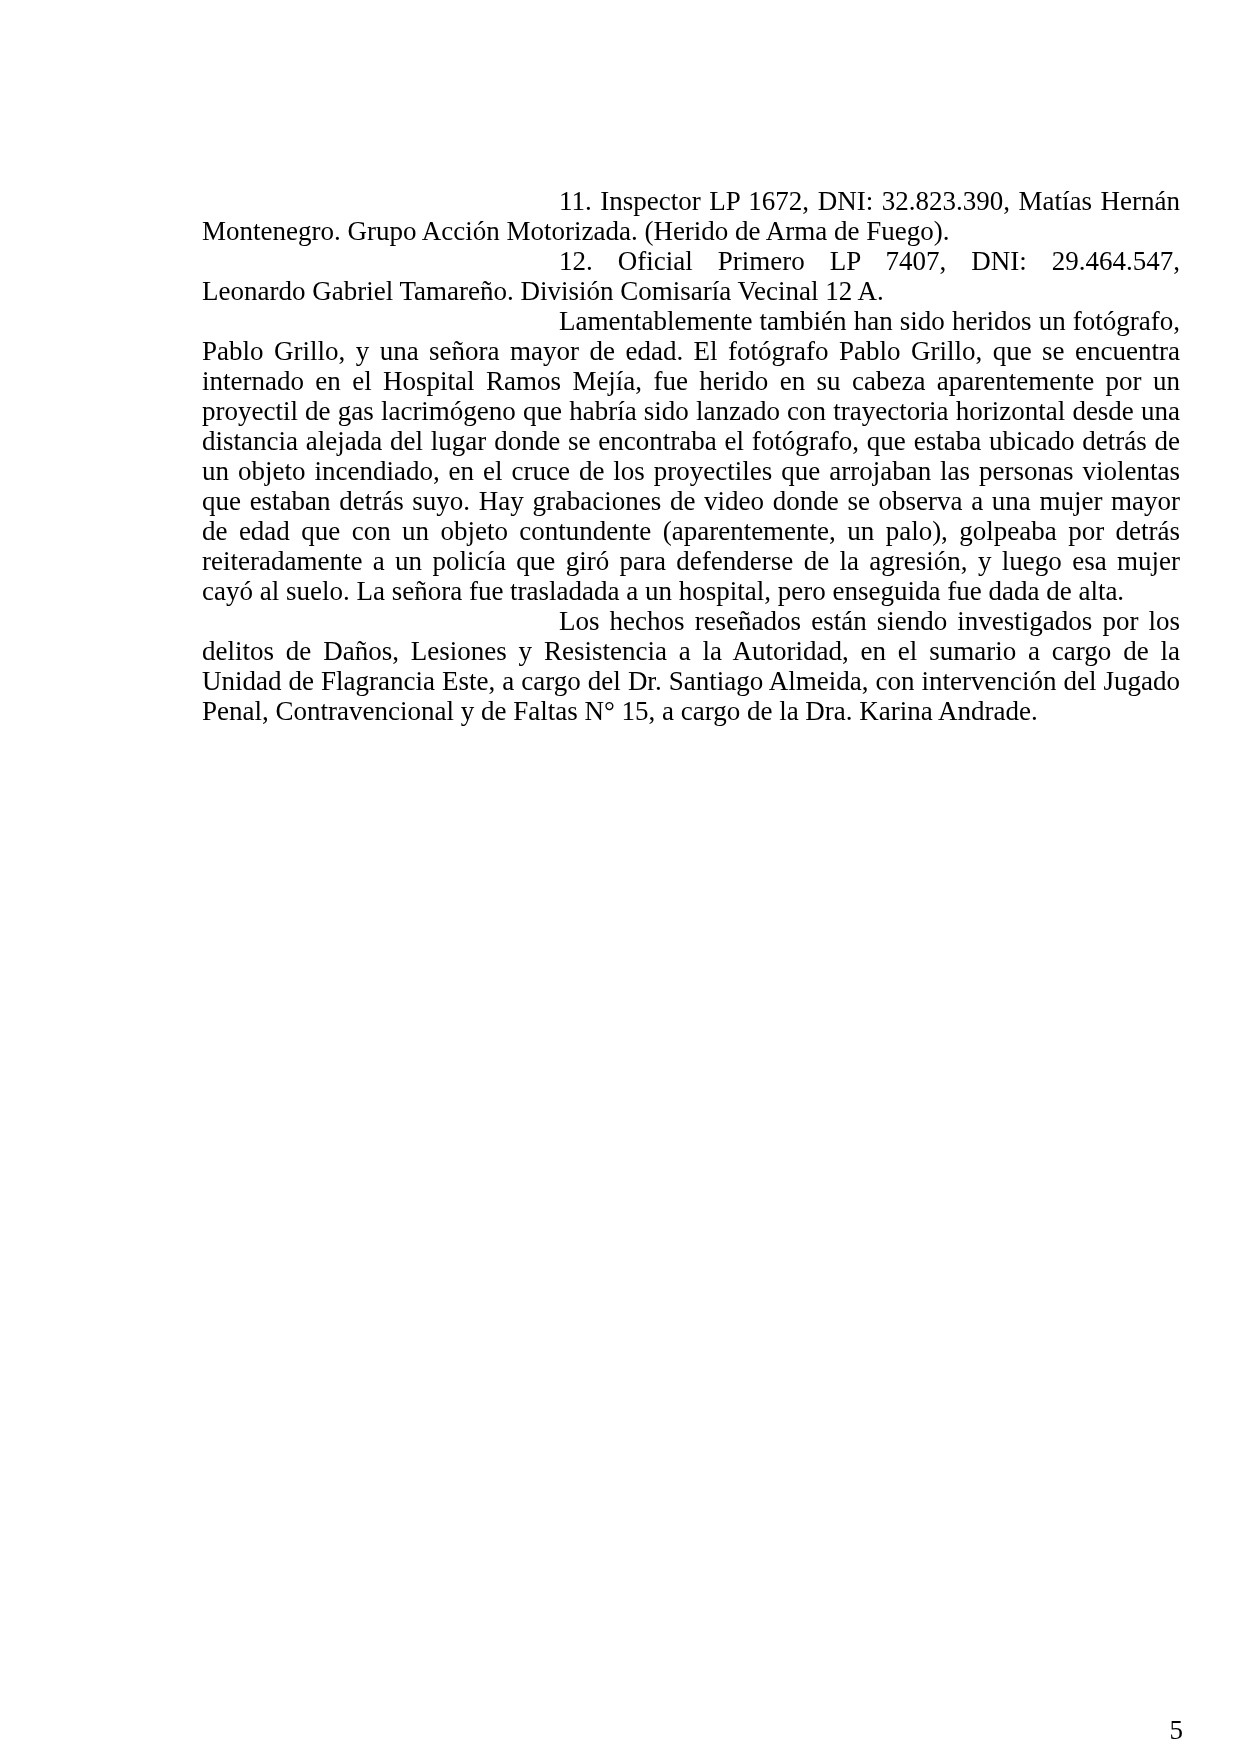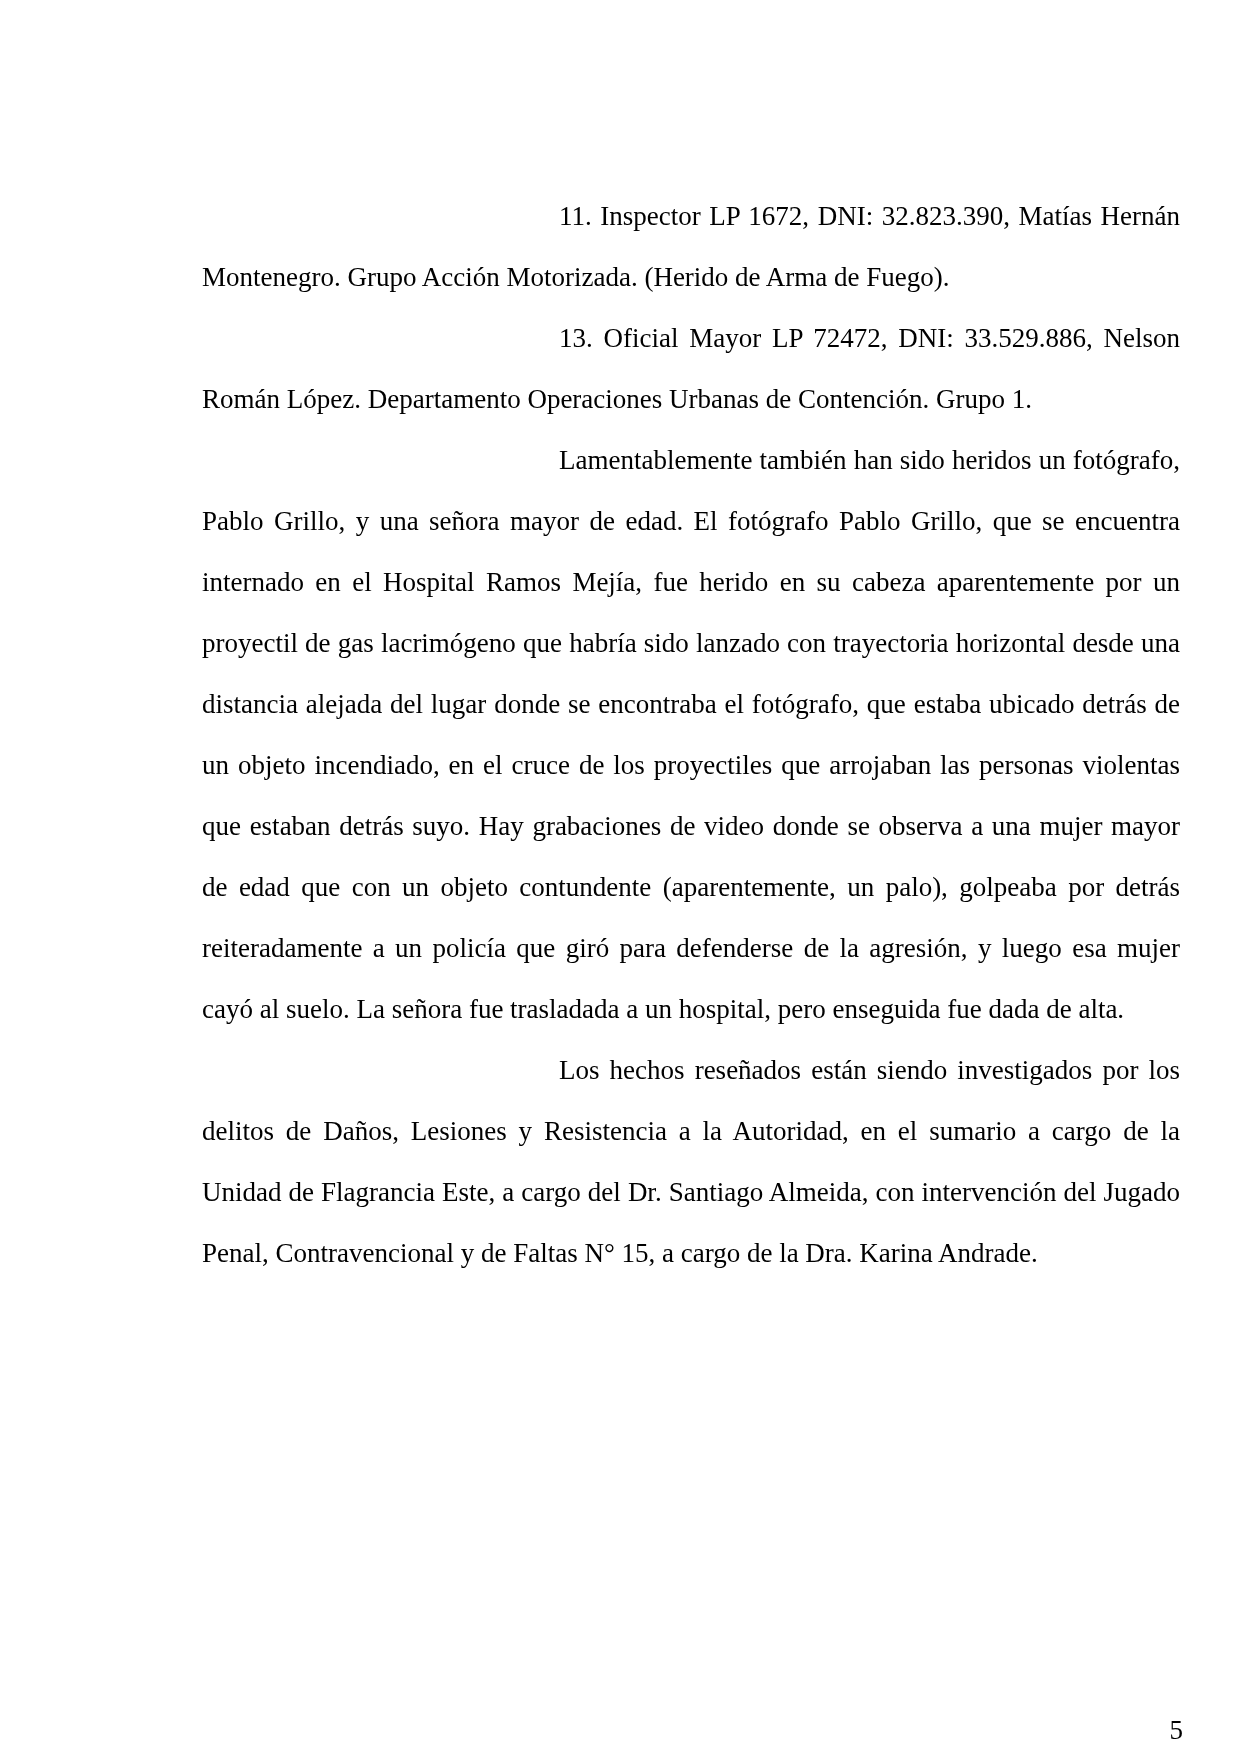--- a/index.html
+++ b/index.html
@@ -15,21 +15,21 @@
     color: #000000;
     font-family: "Liberation Serif", "DejaVu Serif", serif;
     overflow: hidden;
   }
   .content {
     position: absolute;
     left: 202px;
     top: 186px;
     width: 978px;
     font-size: 27px;
-    line-height: 61px;
+    line-height: 30px;
     text-align: justify;
     text-justify: inter-word;
     color: #000000;
   }
   .content p {
     margin: 0;
     padding: 0;
     text-indent: 357px;
   }
   .page-number {
@@ -40,18 +40,18 @@
     line-height: 49px;
     color: #000000;
   }
 </style>
 </head>
 <body>
 
 <div class="page">
   <div class="content">
     <p>11.  Inspector LP 1672, DNI: 32.823.390, Matías Hernán Montenegro. Grupo Acción Motorizada. (Herido de Arma de Fuego).</p>
-    <p>13.  Oficial Mayor LP 72472, DNI: 33.529.886, Nelson Román López. Departamento Operaciones Urbanas de Contención. Grupo 1.</p>
+    <p>12.  Oficial Primero LP 7407, DNI: 29.464.547, Leonardo Gabriel Tamareño. División Comisaría Vecinal 12 A.</p>
     <p>Lamentablemente también han sido heridos un fotógrafo, Pablo Grillo, y una señora mayor de edad. El fotógrafo Pablo Grillo, que se encuentra internado en el Hospital Ramos Mejía, fue herido en su cabeza aparentemente por un proyectil de gas lacrimógeno que habría sido lanzado con trayectoria horizontal desde una distancia alejada del lugar donde se encontraba el fotógrafo, que estaba ubicado detrás de un objeto incendiado, en el cruce de los proyectiles que arrojaban las personas violentas que estaban detrás suyo. Hay grabaciones de video donde se observa a una mujer mayor de edad que con un objeto contundente (aparentemente, un palo), golpeaba por detrás reiteradamente a un policía que giró para defenderse de la agresión, y luego esa mujer cayó al suelo. La señora fue trasladada a un hospital, pero enseguida fue dada de alta.</p>
     <p>Los hechos reseñados están siendo investigados por los delitos de Daños, Lesiones y Resistencia a la Autoridad, en el sumario a cargo de la Unidad de Flagrancia Este, a cargo del Dr. Santiago Almeida, con intervención del Jugado Penal, Contravencional y de Faltas N° 15, a cargo de la Dra. Karina Andrade.</p>
   </div>
   <div class="page-number">5</div>
 </div>
 
 </body></html>

